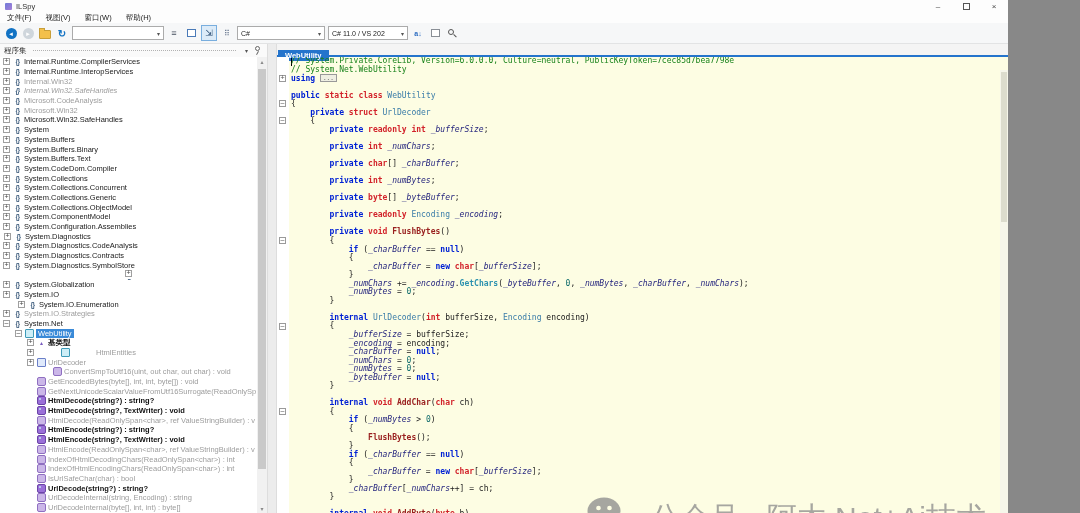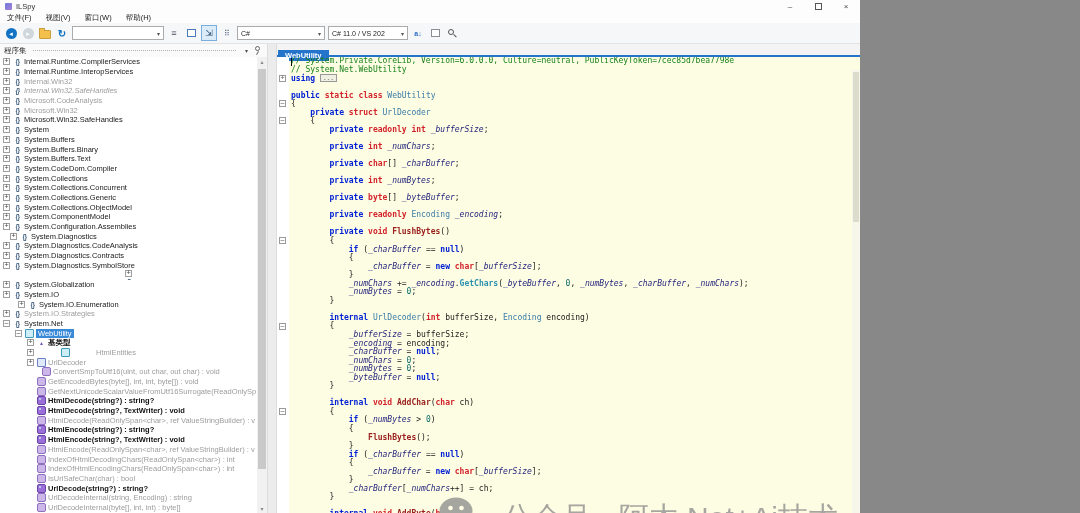--- a/index.html
+++ b/index.html
@@ -1,16 +1,16 @@
 <!DOCTYPE html>
 <html><head>
 <meta charset="utf-8">
 <style>
   html,body{margin:0;padding:0;background:#888;}
-  .root{position:relative;width:860px;height:513px;background:#fde047;
+  .root{position:relative;width:1008px;height:513px;background:#fde047;
         font-family:"Liberation Sans",sans-serif;overflow:hidden;}
 
   
   .titlebar{position:absolute;top:0;left:0;right:0;height:12px;background:#fdfdfd;
             display:flex;align-items:center;font-size:7.5px;color:#333;}
   .appicon{width:7px;height:7px;margin:0 4px 0 5px;background:linear-gradient(135deg,#6f7bd8,#a77fd8);border-radius:1px;}
   .wincontrols{position:absolute;right:0;top:0;height:12px;display:flex;}
   .wc{width:28px;height:12px;display:flex;align-items:center;justify-content:center;color:#444;font-size:8px;}
   .restore-sq{width:5px;height:5px;border:1px solid #555;position:relative;background:#fdfdfd;}
   .restore-sq::before{content:"";position:absolute;left:1px;top:-3px;width:5px;height:5px;border:1px solid #555;z-index:-1;}
@@ -305,21 +305,21 @@
           </span>
           <span class="">System.ComponentModel</span>
         </div>
         <div class="trow" style="padding-left: 3px;">
           <span class="exp">+</span>
           <span class="ti">
             <span class="i-ns">{}</span>
           </span>
           <span class="">System.Configuration.Assemblies</span>
         </div>
-        <div class="trow" style="padding-left: 10px;">
+        <div class="trow" style="padding-left: 4px;">
           <span class="exp">+</span>
           <span class="ti">
             <span class="i-ns">{}</span>
           </span>
           <span class="">System.Diagnostics</span>
         </div>
         <div class="trow" style="padding-left: 3px;">
           <span class="exp">+</span>
           <span class="ti">
             <span class="i-ns">{}</span>
@@ -403,21 +403,21 @@
           </span>
           <span class="lbl-g">HtmlEntities</span>
         </div>
         <div class="trow" style="padding-left: 27px;">
           <span class="exp">+</span>
           <span class="ti">
             <span class="i-struct"></span>
           </span>
           <span class="lbl-g">UrlDecoder</span>
         </div>
-        <div class="trow" style="padding-left: 32px; text-align: right;">
+        <div class="trow" style="padding-left: 43px; text-align: right;">
           <span class="noexp"></span>
           <span class="ti">
             <span class="i-m"></span>
           </span>
           <span class="lbl-g">ConvertSmpToUtf16(uint, out char, out char) : void</span>
         </div>
         <div class="trow" style="padding-left: 27px;">
           <span class="noexp"></span>
           <span class="ti">
             <span class="i-m"></span>

